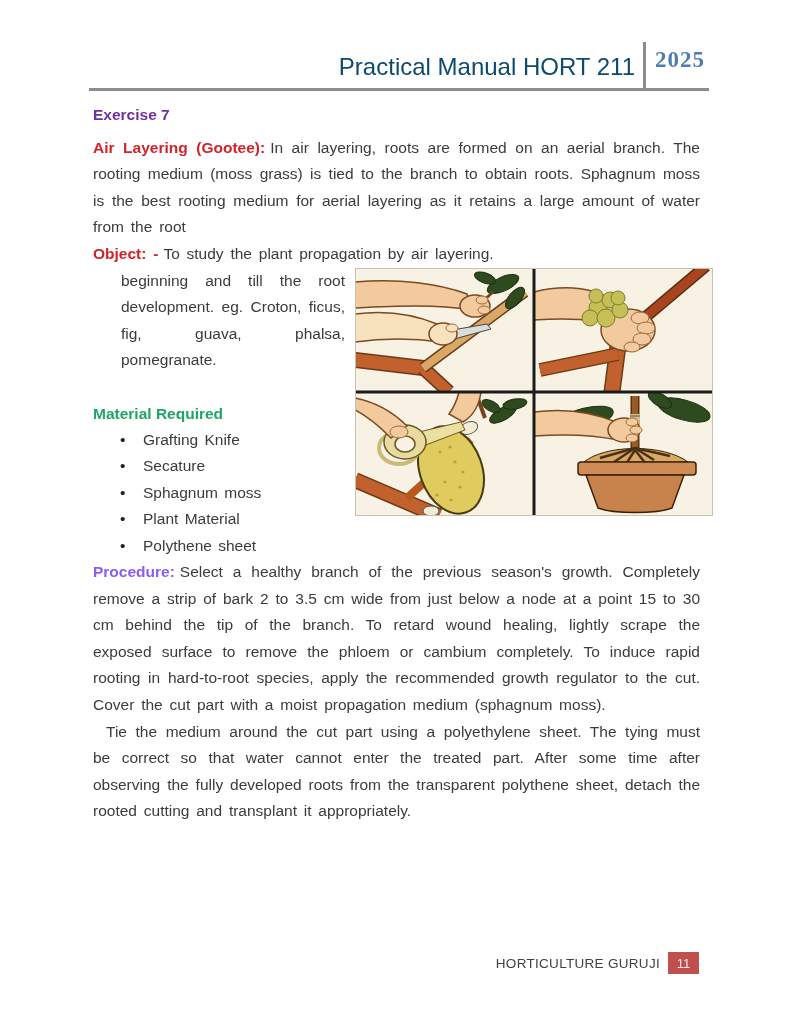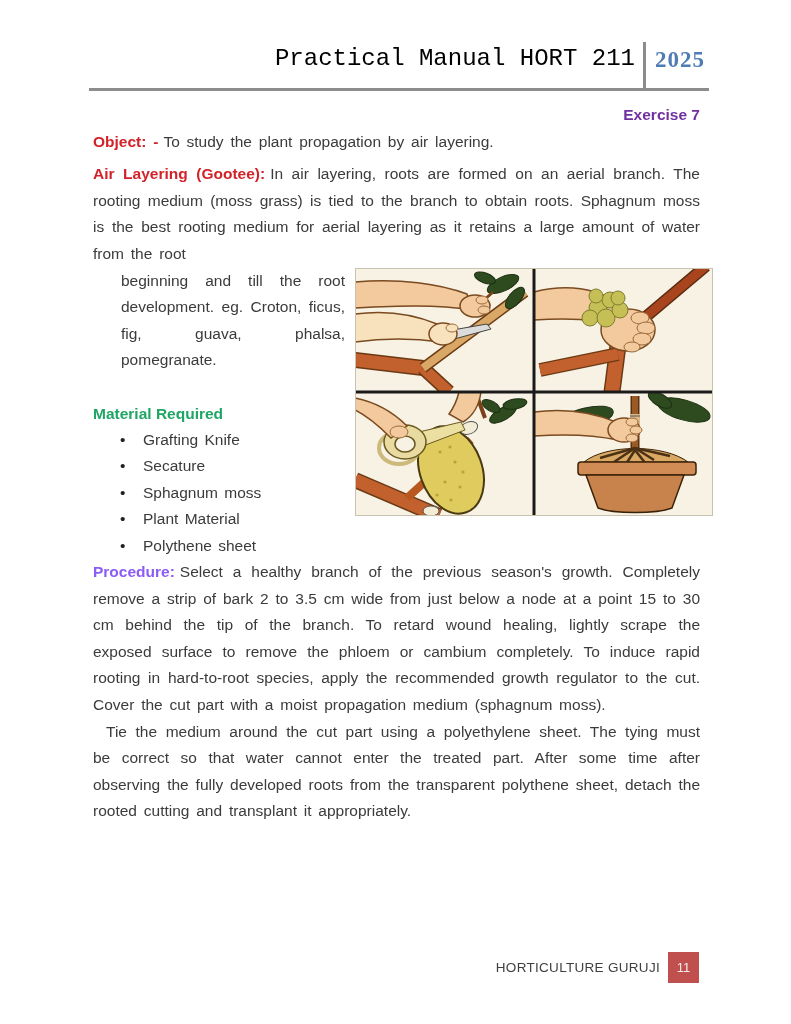--- a/index.html
+++ b/index.html
@@ -15,25 +15,25 @@
   }
 
   
   .header-row {
     display: flex;
     justify-content: flex-end;
     align-items: flex-end;
     padding: 42px 86px 0 89px;
   }
   .header-title {
-    font-family: Liberation Mono, monospace;
+    font-family: Liberation Sans, sans-serif;
     font-size: 24px;
-    color: #000000;
+    color: #0c4a6e;
     line-height: 30px;
-    padding-bottom: 14px;
+    padding-bottom: 6px;
   }
   .header-divider {
     width: 3px;
     height: 46px;
     background: #8c8c8c;
     margin: 0 9px 0 8px;
     flex: none;
   }
   .header-year {
     font-family: "Liberation Serif", serif;
@@ -51,21 +51,21 @@
 
   
   .content {
     margin: 0 91px 0 93px;
     color: #3b3b3b;
     font-size: 15.5px;
     line-height: 26.6px;
   }
   .exercise-title {
     margin: 11px 0 0 0;
-    text-align: right;
+    text-align: left;
     font-weight: 700;
     font-size: 15.5px;
     color: #7030a0;
     line-height: 26.6px;
   }
   .para {
     margin: 0;
     text-align: justify;
     word-spacing: 2.5px;
   }
@@ -117,21 +117,21 @@
     align-items: center;
   }
   .footer-brand {
     font-size: 13.5px;
     color: #3f3f3f;
     letter-spacing: 0.3px;
     margin-right: 8px;
   }
   .page-badge {
     width: 31px;
-    height: 31px;
+    height: 22px;
     background: #c0504d;
     color: #f5eaea;
     font-size: 13px;
     display: flex;
     align-items: center;
     justify-content: center;
     flex: none;
   }
 </style>
 </head>
@@ -143,23 +143,23 @@
     <span class="header-title">Practical Manual HORT 211</span>
     <span class="header-divider"></span>
     <span class="header-year">2025</span>
   </div>
   <div class="header-rule"></div>
 
   <div class="content">
 
     <h2 class="exercise-title">Exercise 7</h2>
 
+    <p class="para first-body"><span class="lead-label red">Air Layering (Gootee):</span><span>In air layering, roots are formed on an aerial branch. The rooting medium (moss grass) is tied to the branch to obtain roots. Sphagnum moss is the best rooting medium for aerial layering as it retains a large amount of water from the root</span></p>
+
     <p class="para"><span class="lead-label red">Object: -</span><span>To study the plant propagation by air layering.</span></p>
-
-    <p class="para first-body"><span class="lead-label red">Air Layering (Gootee):</span><span>In air layering, roots are formed on an aerial branch. The rooting medium (moss grass) is tied to the branch to obtain roots. Sphagnum moss is the best rooting medium for aerial layering as it retains a large amount of water from the root</span></p>
 
     <div class="wrap-row">
       <div class="left-col">
         <p class="para">beginning and till the root development. eg. Croton, ficus, fig, guava, phalsa, pomegranate.</p>
         <h3 class="mat-heading">Material Required</h3>
         <ul class="materials">
           <li>Grafting Knife</li>
           <li>Secature</li>
           <li>Sphagnum moss</li>
           <li>Plant Material</li>

